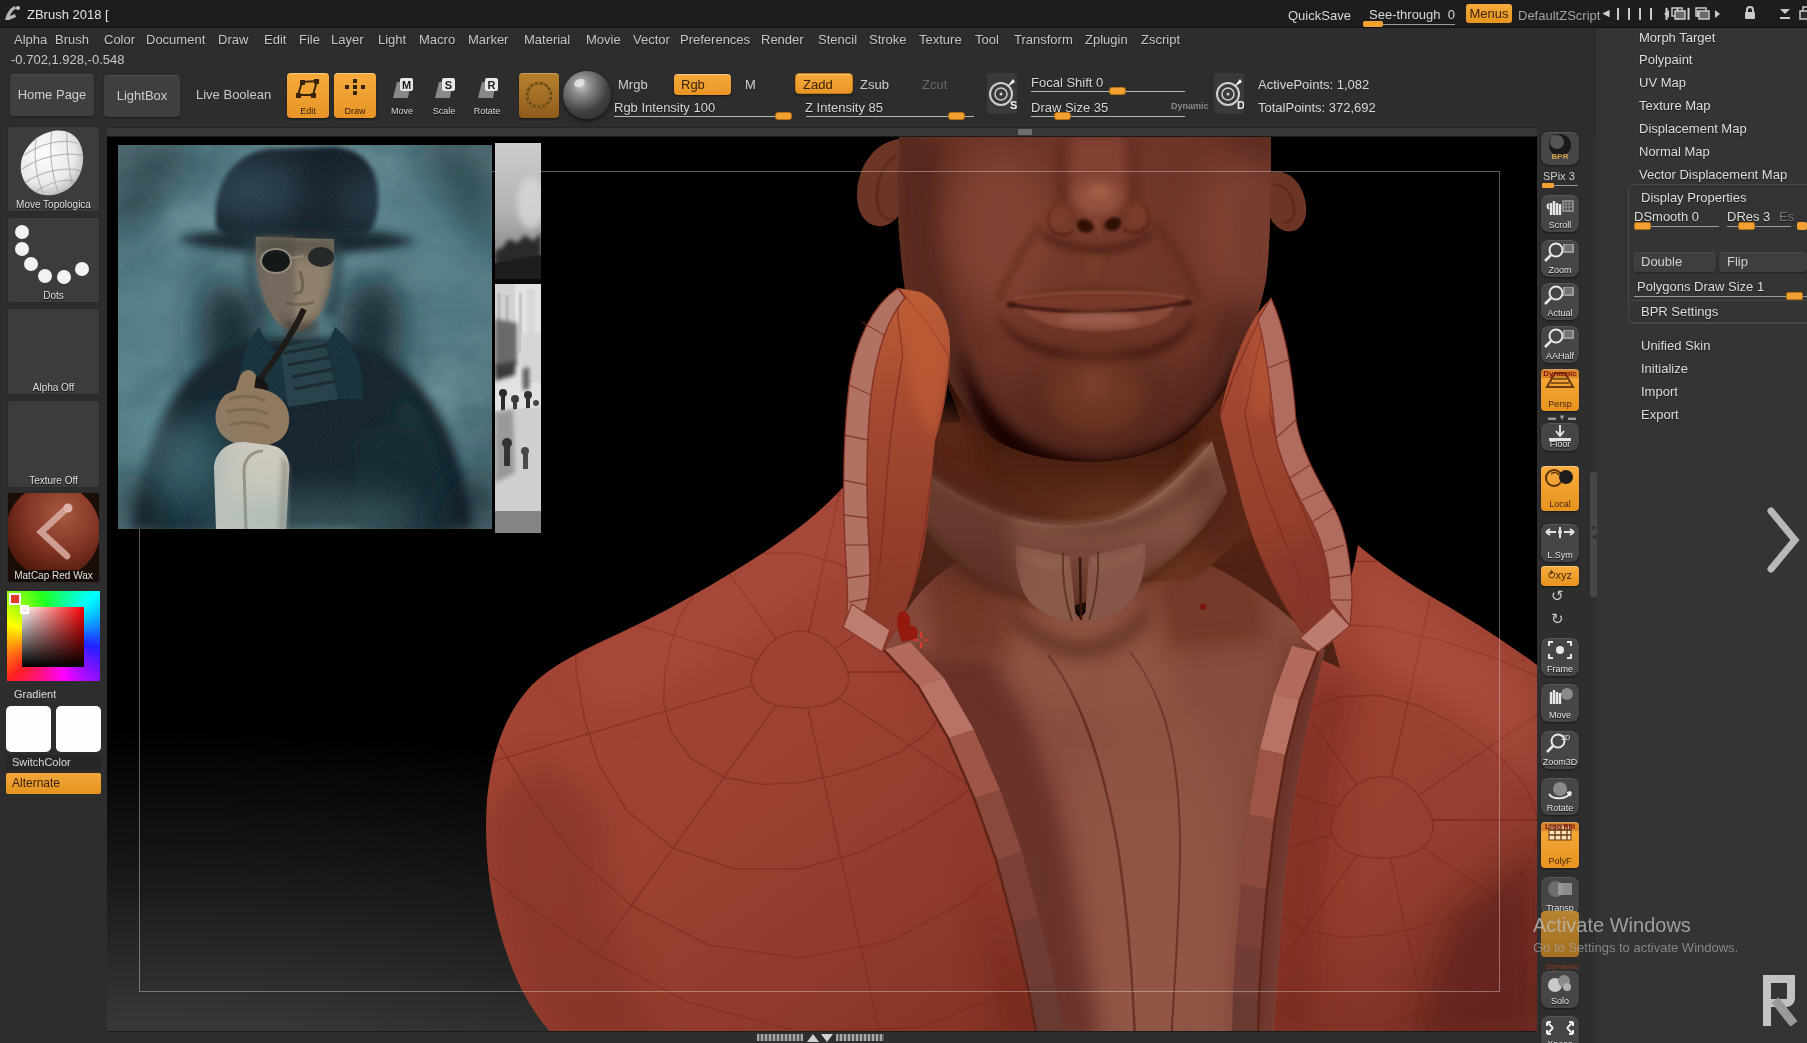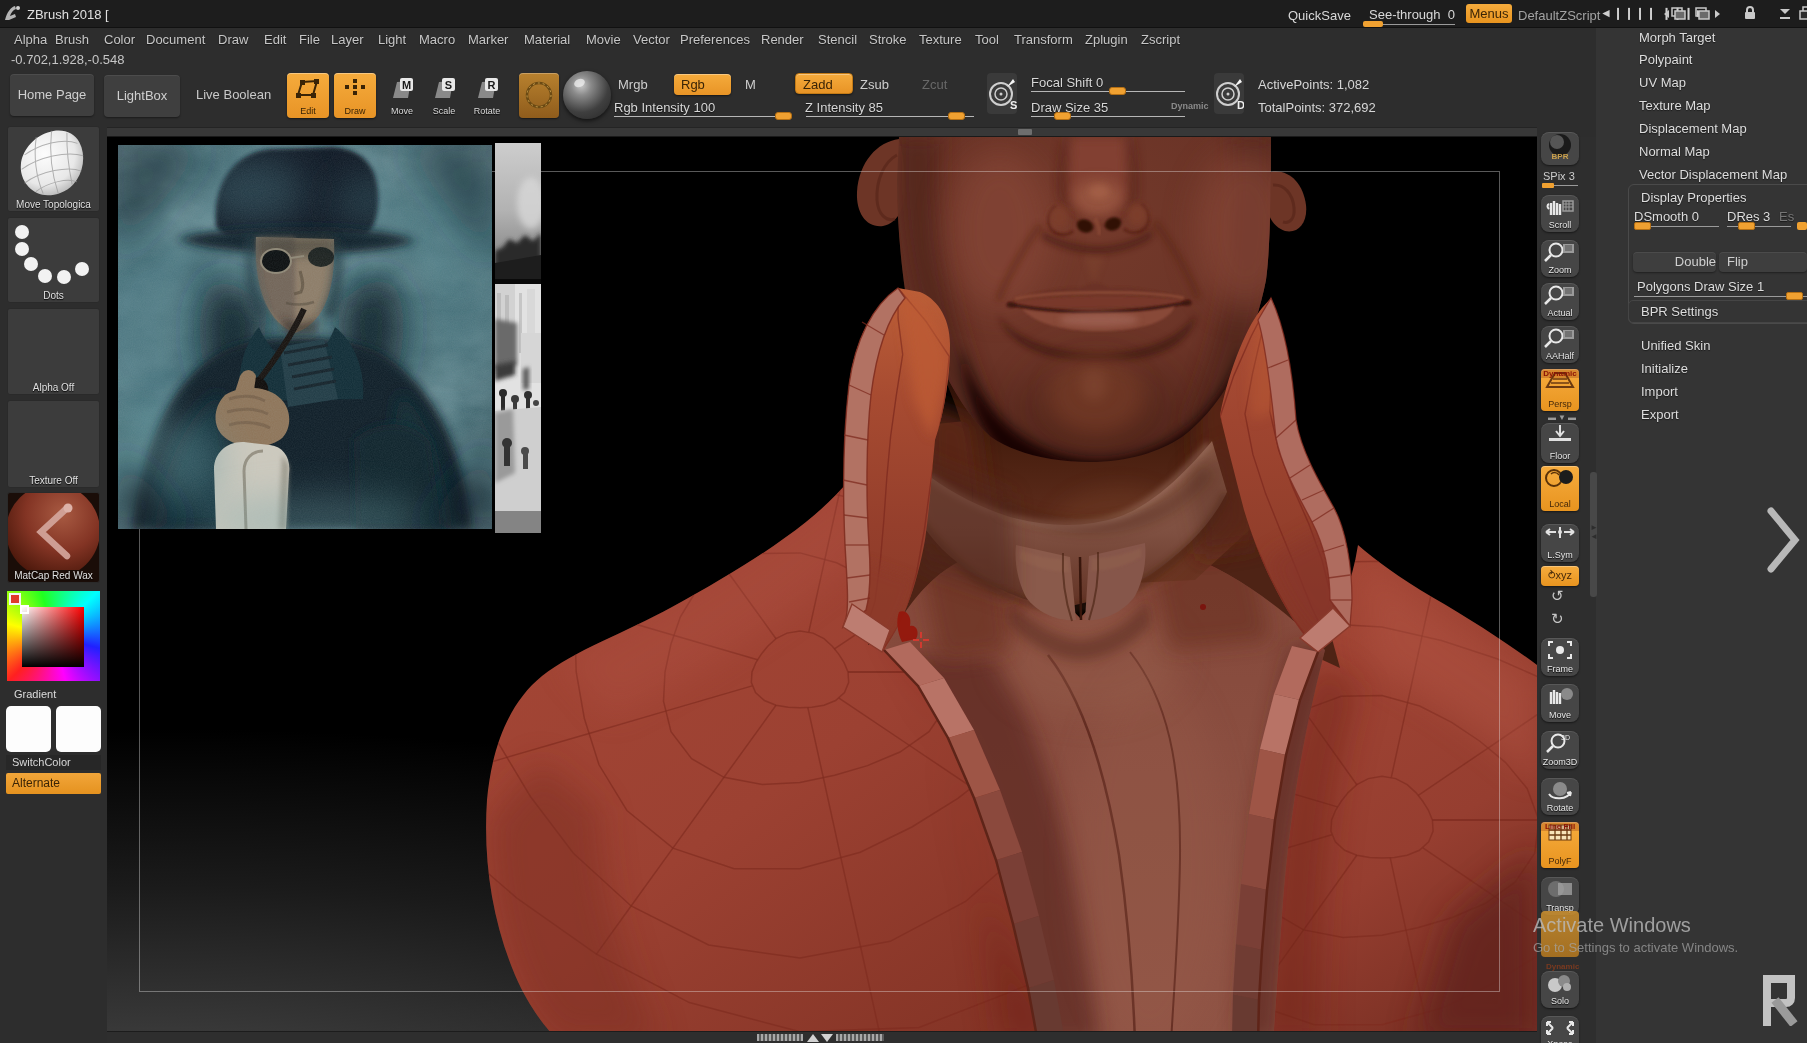--- a/index.html
+++ b/index.html
@@ -689,21 +689,21 @@
       <circle cx="15" cy="10" r="6.5" fill="none" stroke="#e8e8e8" stroke-width="2"></circle>
       <path d="M10 15 L4 21" stroke="#e8e8e8" stroke-width="2.5"></path>
       <rect x="22" y="4" width="11" height="9" fill="#9a9a9a"></rect>
       <path d="M24 6 h7 M24 8 h7 M24 10 h7" stroke="#4a4a4a"></path>
     </svg><div class="rtl">AAHalf</div></div>
 <div class="rtbo" style="top:369px;height:42px"><div style="position:absolute;top:0;width:100%;text-align:center;font-size:8px;font-weight:bold;color:#8a1205;background:rgba(120,30,8,.25)">Dynamic</div><svg width="38" height="22" viewBox="0 0 38 22">
       <path d="M6 18 L14 4 L24 4 L32 18 Z" fill="none" stroke="#6b3a10" stroke-width="2"></path>
       <path d="M10 14 H28 M12 10 H26" stroke="#6b3a10" stroke-width="1.5"></path>
     </svg><div class="rtlo">Persp</div></div>
 <div class="abs" style="left:1548px;top:413px;font-size:8px;color:#9a9a9a;letter-spacing:2px">▬▼▬</div>
-<div class="rtb" style="top:423px;height:40px"><svg width="38" height="22" viewBox="0 0 38 22">
+<div class="rtb" style="top:423px;height:28px"><svg width="38" height="22" viewBox="0 0 38 22">
       <path d="M19 2 L19 12 M15 8 L19 13 L23 8" stroke="#e0e0e0" stroke-width="2" fill="none"></path>
       <rect x="8" y="15" width="22" height="3" fill="#e0e0e0"></rect>
     </svg><div class="rtl">Floor</div></div>
 <div class="rtbo" style="top:466px;height:45px"><svg width="38" height="26" viewBox="0 0 38 26">
       <circle cx="13" cy="12" r="8" fill="none" stroke="#5a3208" stroke-width="2"></circle>
       <circle cx="25" cy="11" r="7" fill="#1c1c1c"></circle>
       <path d="M10 8 C12 6 16 6 18 9" stroke="#5a3208" stroke-width="1.5" fill="none"></path>
     </svg><div class="rtlo">Local</div></div>
 <div class="rtb" style="top:524px;height:38px"><svg width="38" height="22" viewBox="0 0 38 22">
       <path d="M5 8 H15 M23 8 H33 M19 3 V14" stroke="#e2e2e2" stroke-width="2"></path>
@@ -767,21 +767,21 @@
 <div class="abs" style="left:1628px;top:184px;width:185px;height:140px;border:1px solid #4a4a4a;border-radius:6px"></div>
 <div class="rpi" style="left:1641px;top:190px">Display Properties</div>
 <div class="rpi" style="left:1634px;top:209px">DSmooth 0</div>
 <div class="abs" style="left:1634px;top:226px;width:85px;height:1px;background:#9a9a9a"></div>
 <div class="abs" style="left:1634px;top:222px;width:17px;height:8px;background:#f0a131;border-radius:2px;border:1px solid #b46f14"></div>
 <div class="rpi" style="left:1727px;top:209px">DRes 3</div>
 <div class="rpi" style="left:1779px;top:209px;color:#777">Es</div>
 <div class="abs" style="left:1727px;top:226px;width:64px;height:1px;background:#9a9a9a"></div>
 <div class="abs" style="left:1738px;top:222px;width:17px;height:8px;background:#f0a131;border-radius:2px;border:1px solid #b46f14"></div>
 <div class="abs" style="left:1797px;top:222px;width:10px;height:8px;background:#f0a131;border-radius:2px"></div>
-<div class="btn" style="left:1633px;top:252px;width:83px;height:20px;line-height:20px;text-align:right;padding-left:8px;background:#3e3e3e">Double</div>
+<div class="btn" style="left:1633px;top:252px;width:83px;height:20px;line-height:20px;text-align:left;padding-left:8px;background:#3e3e3e">Double</div>
 <div class="btn" style="left:1719px;top:252px;width:88px;height:20px;line-height:20px;text-align:left;padding-left:8px;background:#3e3e3e">Flip</div>
 <div class="rpi" style="left:1637px;top:279px">Polygons Draw Size 1</div>
 <div class="abs" style="left:1634px;top:296px;width:173px;height:1px;background:#9a9a9a"></div>
 <div class="abs" style="left:1786px;top:292px;width:17px;height:8px;background:#f0a131;border-radius:2px;border:1px solid #b46f14"></div>
 <div class="abs" style="left:1628px;top:300px;width:185px;height:23px;border:1px solid #454545;border-radius:5px"></div>
 <div class="rpi" style="left:1641px;top:304px">BPR Settings</div>
 <div class="rpi" style="left:1641px;top:338px">Unified Skin</div>
 <div class="rpi" style="left:1641px;top:361px">Initialize</div>
 <div class="rpi" style="left:1641px;top:384px">Import</div>
 <div class="rpi" style="left:1641px;top:407px">Export</div>

